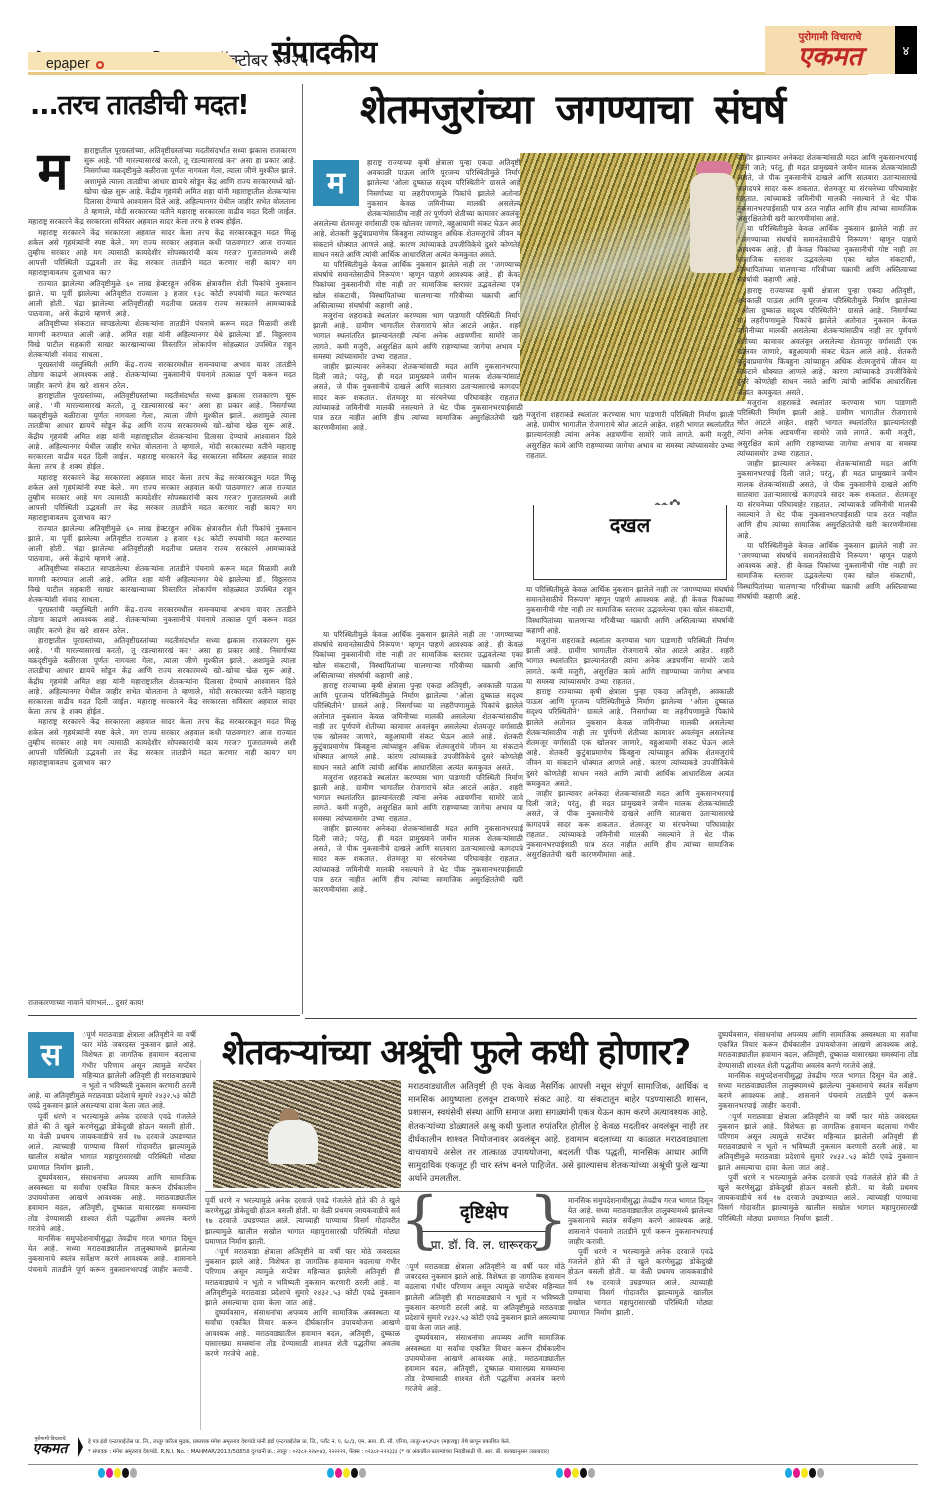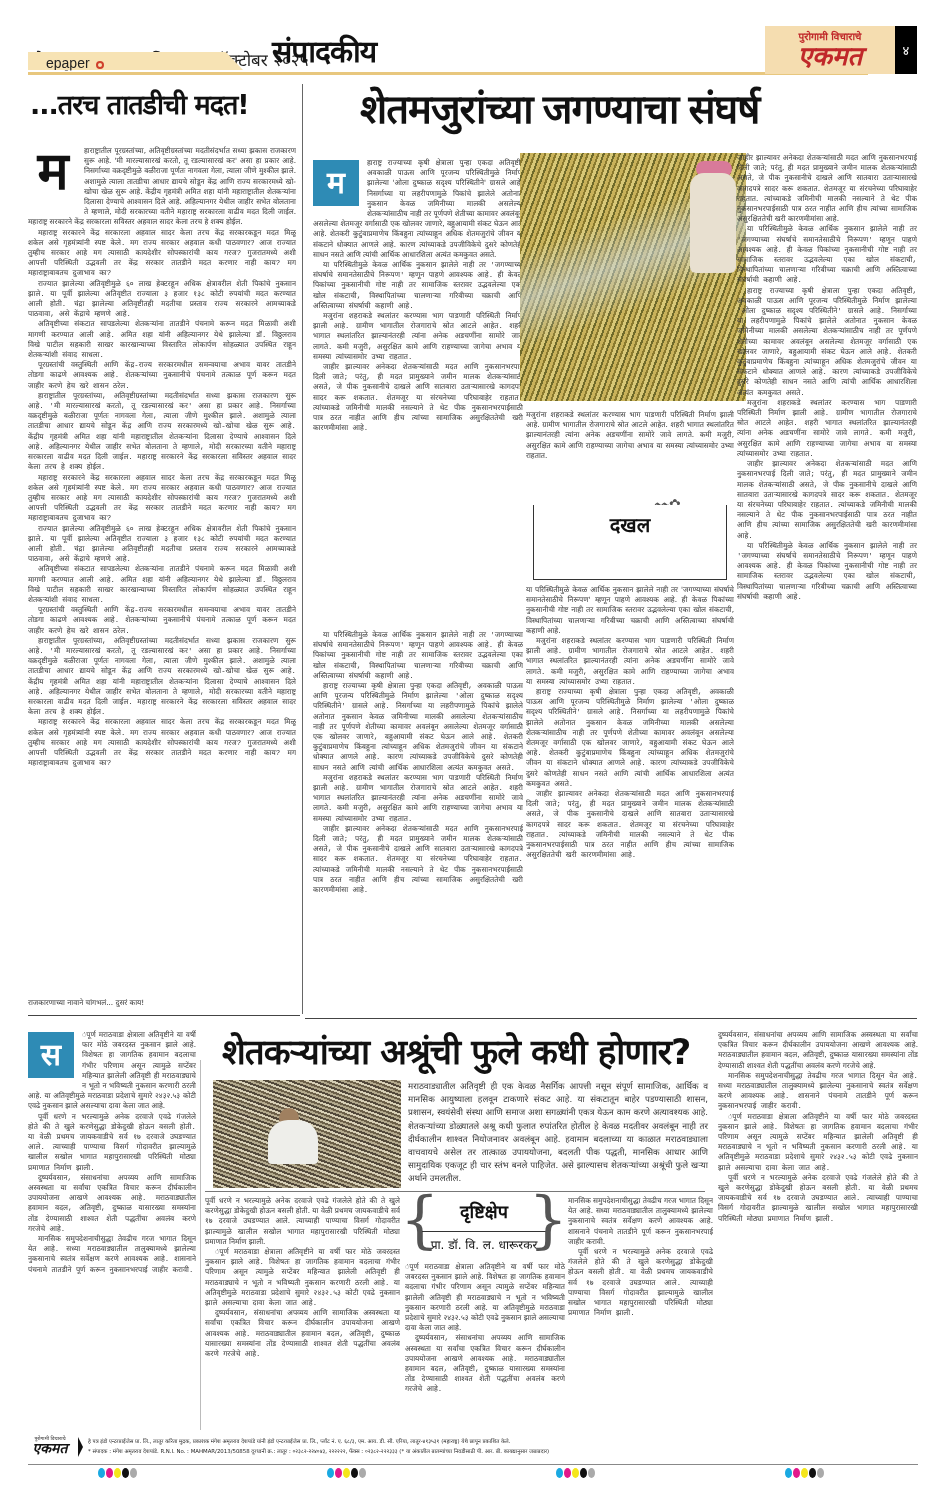--- a/index.html
+++ b/index.html
@@ -13,21 +13,21 @@
   .epaper-icon { display: inline-block; width: 8px; height: 8px; border-radius: 50%; border: 2px solid #d0402c; margin: 0 3px -1px 3px; }
   .section-title { position: absolute; left: 272px; top: 30px; font-family: "DejaVu Sans", sans-serif; font-weight: bold; font-size: 30px; color: #111; letter-spacing: -1px; }
   .gold-rule { position: absolute; left: 28px; top: 72px; width: 840px; height: 3px; background: #e8c77e; }
   .logo-box { position: absolute; left: 765px; top: 26px; width: 130px; height: 48px; background: #f5ddb0; text-align: center; }
   .logo-tag { font-family: "DejaVu Sans", sans-serif; font-size: 10px; color: #c0282a; padding-top: 3px; font-weight: bold; }
   .logo-name { font-family: "DejaVu Serif", serif; font-size: 26px; font-weight: bold; color: #c0282a; line-height: 26px; font-style: italic; }
   .page-num { position: absolute; left: 895px; top: 26px; width: 22px; height: 48px; background: #000; color: #fff; font-family: "DejaVu Sans", sans-serif; font-size: 13px; text-align: center; padding-top: 15px; }
 
   .headline { position: absolute; font-family: "DejaVu Sans", sans-serif; font-weight: bold; color: #111; white-space: nowrap; }
   .h-left { left: 30px; top: 85px; font-size: 27px; letter-spacing: -1px; }
-  .h-main { left: 360px; top: 80px; font-size: 40px; font-family: Liberation Sans, sans-serif; letter-spacing: -1px; }
+  .h-main { left: 360px; top: 80px; font-size: 40px; font-family: Liberation Mono, monospace; letter-spacing: -1px; }
   .h-lower { left: 222px; top: 1027px; font-size: 35px; letter-spacing: -1px; }
 
   .vrule { position: absolute; width: 1px; background: #666; }
   .hrule { position: absolute; height: 1px; background: #444; }
 
   .col { position: absolute; font-family: "DejaVu Sans", sans-serif; font-size: 7.3px; line-height: 10.2px; text-align: justify; color: #333; overflow: hidden; }
   .col .p { text-indent: 10px; font-family: Liberation Mono, monospace; }
 
   .dropcap-black { float: left; font-family: "DejaVu Serif", serif; font-weight: bold; font-size: 52px; line-height: 46px; color: #111; margin: 2px 6px 0 0; width: 50px; height: 60px; text-align: center; }
   .dropcap-blue { float: left; width: 46px; height: 46px; background: #2e8bb5; color: #fff; font-family: "DejaVu Serif", serif; font-weight: bold; font-size: 30px; text-align: center; line-height: 46px; margin: 2px 8px 4px 0; }

